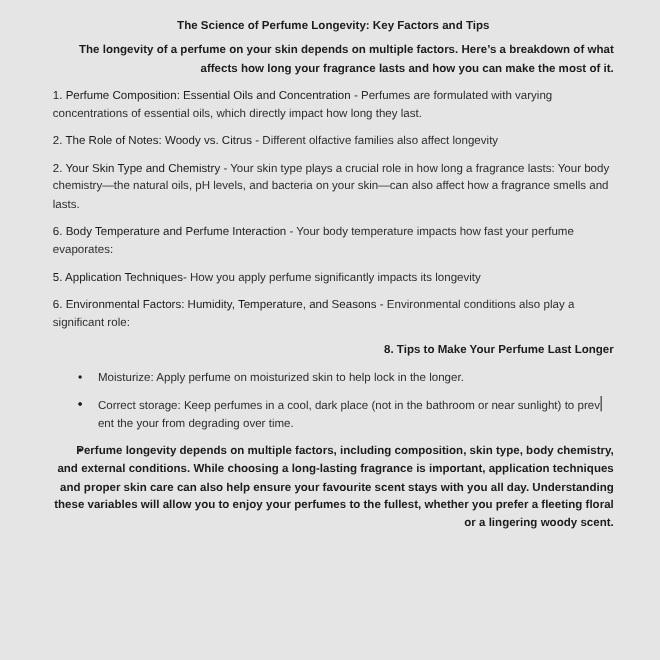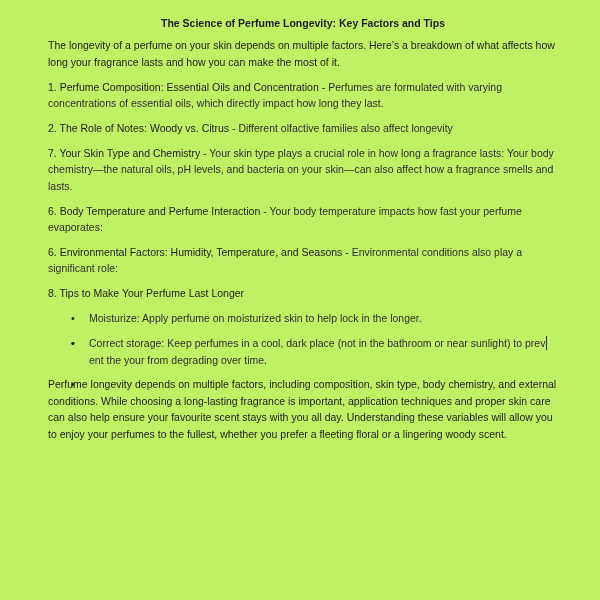--- a/index.html
+++ b/index.html
@@ -6,41 +6,42 @@
     margin: 0;
     padding: 0;
     background: #ffffff;
   }
   .page {
     position: relative;
     width: 600px;
     height: 600px;
     box-sizing: border-box;
     padding: 15px 42px 0 48px;
-    background: #bef264;
+    background: #e5e5e5;
     font-family: "Liberation Sans", sans-serif;
     font-size: 10.5px;
     line-height: 16.4px;
     color: #2e2e2e;
     overflow: hidden;
   }
   .title {
     margin: 0 0 6px 0;
     font-size: 10.5px;
     line-height: 16.4px;
     font-weight: 700;
     text-align: center;
     color: #1c1c1c;
   }
   p.para, p.bold-para {
     margin: 0 0 8.5px 0;
   }
   p.bold-para {
-    font-weight: 400;
+    font-weight: 700;
     color: #1c1c1c;
+    text-align: right;
   }
   p.para strong {
     font-weight: 400;
     color: #1c1c1c;
   }
   ul.tips {
     list-style: none;
     margin: 0;
     padding: 0;
   }
@@ -71,24 +72,25 @@
 <div class="page">
 
   <h1 class="title">The Science of Perfume Longevity: Key Factors and Tips</h1>
 
   <p class="bold-para">The longevity of a perfume on your skin depends on multiple factors. Here’s a breakdown of what affects how long your fragrance lasts and how you can make the most of it.</p>
 
   <p class="para"><strong>1. Perfume Composition: Essential Oils and Concentration -</strong><span> Perfumes are formulated with varying concentrations of essential oils, which directly impact how long they last.</span></p>
 
   <p class="para"><strong>2. The Role of Notes: Woody vs. Citrus -</strong><span> Different olfactive families also affect longevity</span></p>
 
-  <p class="para"><strong>7. Your Skin Type and Chemistry</strong><span> - Your skin type plays a crucial role in how long a fragrance lasts: Your body chemistry—the natural oils, pH levels, and bacteria on your skin—can also affect how a fragrance smells and lasts.</span></p>
+  <p class="para"><strong>2. Your Skin Type and Chemistry</strong><span> - Your skin type plays a crucial role in how long a fragrance lasts: Your body chemistry—the natural oils, pH levels, and bacteria on your skin—can also affect how a fragrance smells and lasts.</span></p>
 
   <p class="para"><strong>6. Body Temperature and Perfume Interaction</strong><span> - Your body temperature impacts how fast your perfume evaporates:</span></p>
 
+  <p class="para"><strong>5. Application Techniques-</strong><span> How you apply perfume significantly impacts its longevity</span></p>
 
   <p class="para"><strong>6. Environmental Factors: Humidity, Temperature, and Seasons -</strong><span> Environmental conditions also play a significant role:</span></p>
 
   <p class="bold-para">8. Tips to Make Your Perfume Last Longer</p>
 
   <ul class="tips">
     <li><span class="bullet">•</span><span>Moisturize: Apply perfume on moisturized skin to help lock in the longer.</span></li>
     <li><span class="bullet">•</span></li>
     <li><span class="bullet">•</span><span>Correct storage: Keep perfumes in a cool, dark place (not in the bathroom or near sunlight) to prev</span><span class="caret"></span><span>ent the your from degrading over time.</span></li>
     <li><span class="bullet">•</span></li>

